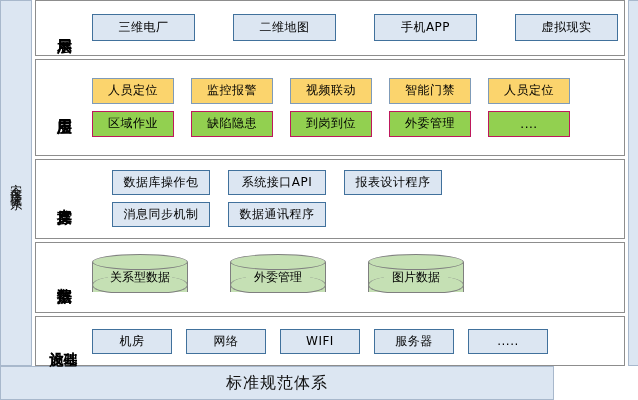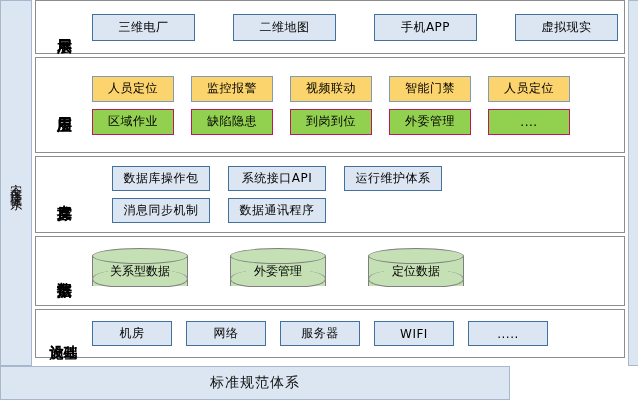--- a/index.html
+++ b/index.html
@@ -72,21 +72,21 @@
     display: flex;
     flex-direction: row;
     align-items: center;
     margin-bottom: 3px;
     position: relative;
   }
   .layer.presentation { height: 56px; }
   .layer.application  { height: 98px; }
   .layer.support      { height: 80px; }
   .layer.datalayer    { height: 72px; }
-  .layer.infra        { height: 50px; margin-bottom: 8px; }
+  .layer.infra        { height: 50px; margin-bottom: 0; }
 
   .layer-label {
     flex: 0 0 56px;
     width: 56px;
     display: flex;
     align-items: center;
     justify-content: center;
     box-sizing: border-box;
   }
   .layer-label .vtext {
@@ -230,28 +230,28 @@
     justify-content: center;
     font-size: 12px;
     color: #000000;
     white-space: nowrap;
     z-index: 3;
   }
 
   
   .bottom-band {
     height: 34px;
-    width: 510px;
+    width: 554px;
     box-sizing: border-box;
     background: #dce6f2;
     border: 1px solid #a8b8cc;
     display: flex;
     align-items: center;
     justify-content: center;
-    font-size: 14px;
+    font-size: 16px;
     color: #111111;
     letter-spacing: 1px;
   }
 </style>
 </head>
 <body>
 
 <div id="root">
 
   <div class="body-row">
@@ -299,21 +299,21 @@
       </div>
 
       <div class="layer support">
         <div class="layer-label">
           <span class="vtext">支撑层</span>
         </div>
         <div class="layer-content">
           <div class="node-row">
             <div class="node blue wide">数据库操作包</div>
             <div class="node blue wide">系统接口API</div>
-            <div class="node blue wide">运行维护体系</div>
+            <div class="node blue wide">报表设计程序</div>
           </div>
           <div class="node-row">
             <div class="node blue wide">消息同步机制</div>
             <div class="node blue wide">数据通讯程序</div>
             <div class="node blue wide invisible"></div>
           </div>
         </div>
       </div>
 
       <div class="layer datalayer">
@@ -331,39 +331,39 @@
             <div class="cylinder">
               <div class="cyl-body"></div>
               <div class="cyl-bottom"></div>
               <div class="cyl-top"></div>
               <div class="cyl-label">外委管理</div>
             </div>
             <div class="cylinder">
               <div class="cyl-body"></div>
               <div class="cyl-bottom"></div>
               <div class="cyl-top"></div>
-              <div class="cyl-label">定位数据</div>
+              <div class="cyl-label">图片数据</div>
             </div>
           </div>
         </div>
       </div>
 
       <div class="layer infra">
         <div class="layer-label">
           <div class="label-wrap-2">
             <span class="vtext two-col">基础</span>
             <span class="vtext two-col">设施</span>
           </div>
         </div>
         <div class="layer-content">
           <div class="node-row">
             <div class="node blue">机房</div>
             <div class="node blue">网络</div>
+            <div class="node blue">WIFI</div>
             <div class="node blue">服务器</div>
-            <div class="node blue">WIFI</div>
             <div class="node blue">.....</div>
           </div>
         </div>
       </div>
 
     </div>
 
     <div class="side-band right">
       <span class="side-text">运行维护体系</span>
     </div>

